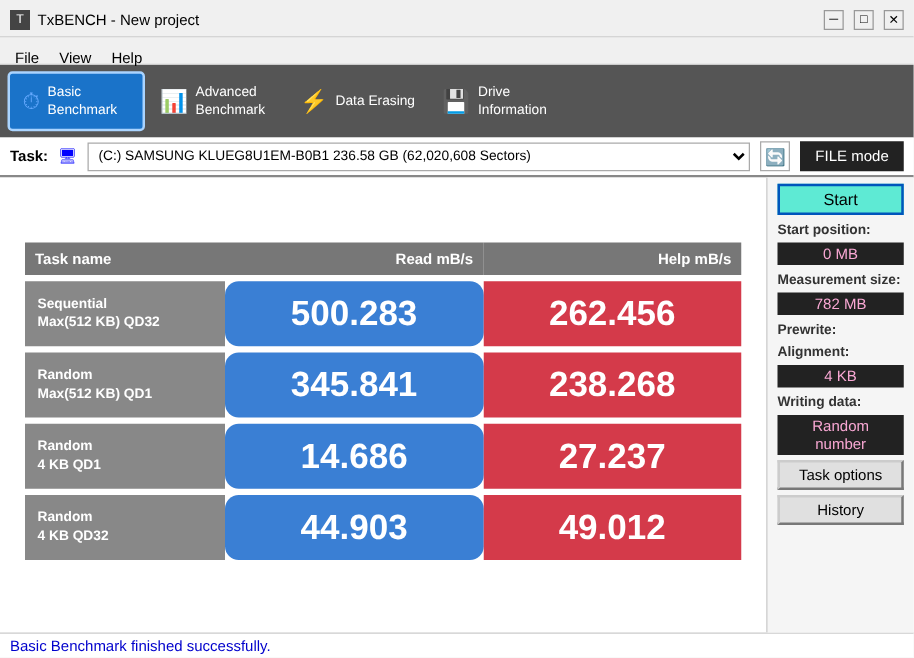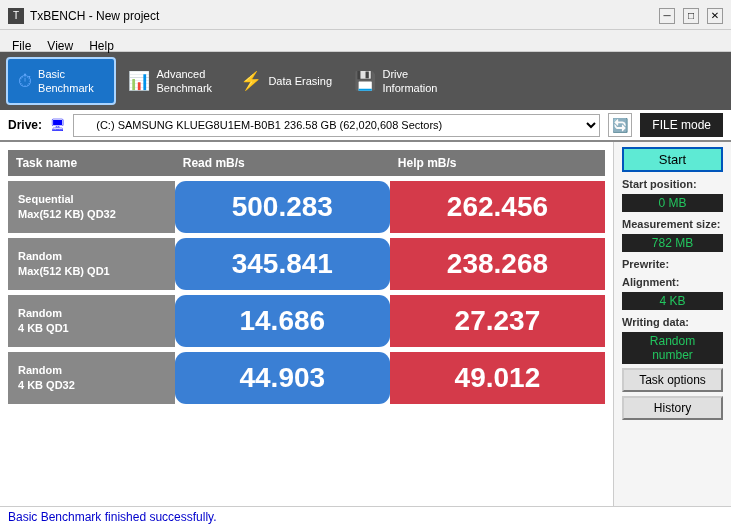--- a/index.html
+++ b/index.html
@@ -103,21 +103,21 @@
       padding: 5px 8px;
       height: 32px;
       border-bottom: 2px solid #888;
       gap: 8px;
     }
     .drive-label { font-size: 12px; font-weight: bold; }
     .drive-select {
       flex: 1;
       height: 23px;
       border: 1px solid #aaa;
-      padding: 0 18px;
+      padding: 0 4px;
       font-size: 11px;
       background: white;
     }
     .drive-refresh-btn {
       width: 24px; height: 24px;
       border: 1px solid #aaa;
       background: white;
       cursor: pointer;
       display: flex;
       align-items: center;
@@ -132,32 +132,33 @@
       cursor: pointer;
       font-size: 12px;
     }
     .main-content {
       display: flex;
       height: calc(526px - 30px - 22px - 58px - 32px - 20px);
       background: white;
     }
     .results-panel {
       flex: 1;
-      padding: 8px;
+      padding: 20px;
+      margin-top: 32px;
     }
     .results-table {
       width: 100%;
       border-collapse: separate;
       border-spacing: 0;
     }
     .results-table thead tr th {
       background: #777;
       color: white;
       padding: 6px 8px;
-      text-align: left;
+      text-align: right;
       font-size: 12px;
       font-weight: bold;
     }
     .results-table thead tr th:first-child {
       text-align: left;
     }
     .bench-row td {
       padding: 5px 4px;
       vertical-align: middle;
     }
@@ -218,21 +219,21 @@
       font-size: 13px;
     }
     .side-label {
       font-size: 11px;
       font-weight: bold;
       color: #333;
       margin-top: 2px;
     }
     .side-value {
       background: #222;
-      color: #22c55e;
+      color: #f9a8d4;
       padding: 2px 20px;
       font-size: 12px;
       text-align: center;
     }
     .status-bar {
       background: white;
       height: 20px;
       display: flex;
       align-items: center;
       padding: 0 8px;
@@ -273,21 +274,21 @@
     <span class="toolbar-btn-icon">⚡</span>
     <span class="toolbar-btn-text">Data Erasing</span>
   </div>
   <div class="toolbar-btn">
     <span class="toolbar-btn-icon">💾</span>
     <span class="toolbar-btn-text">Drive<br>Information</span>
   </div>
 </div>
 
 <div class="drive-bar">
-  <span class="drive-label">Drive:</span>
+  <span class="drive-label">Task:</span>
   <span style="font-size:12px;color:#00f;">🖥</span>
   <select class="drive-select"><option>(C:) SAMSUNG KLUEG8U1EM-B0B1  236.58 GB (62,020,608 Sectors)</option></select>
   <button class="drive-refresh-btn">🔄</button>
   <button class="file-mode-btn">FILE mode</button>
 </div>
 
 <div class="main-content">
 
   <div class="results-panel">
     <table class="results-table">

